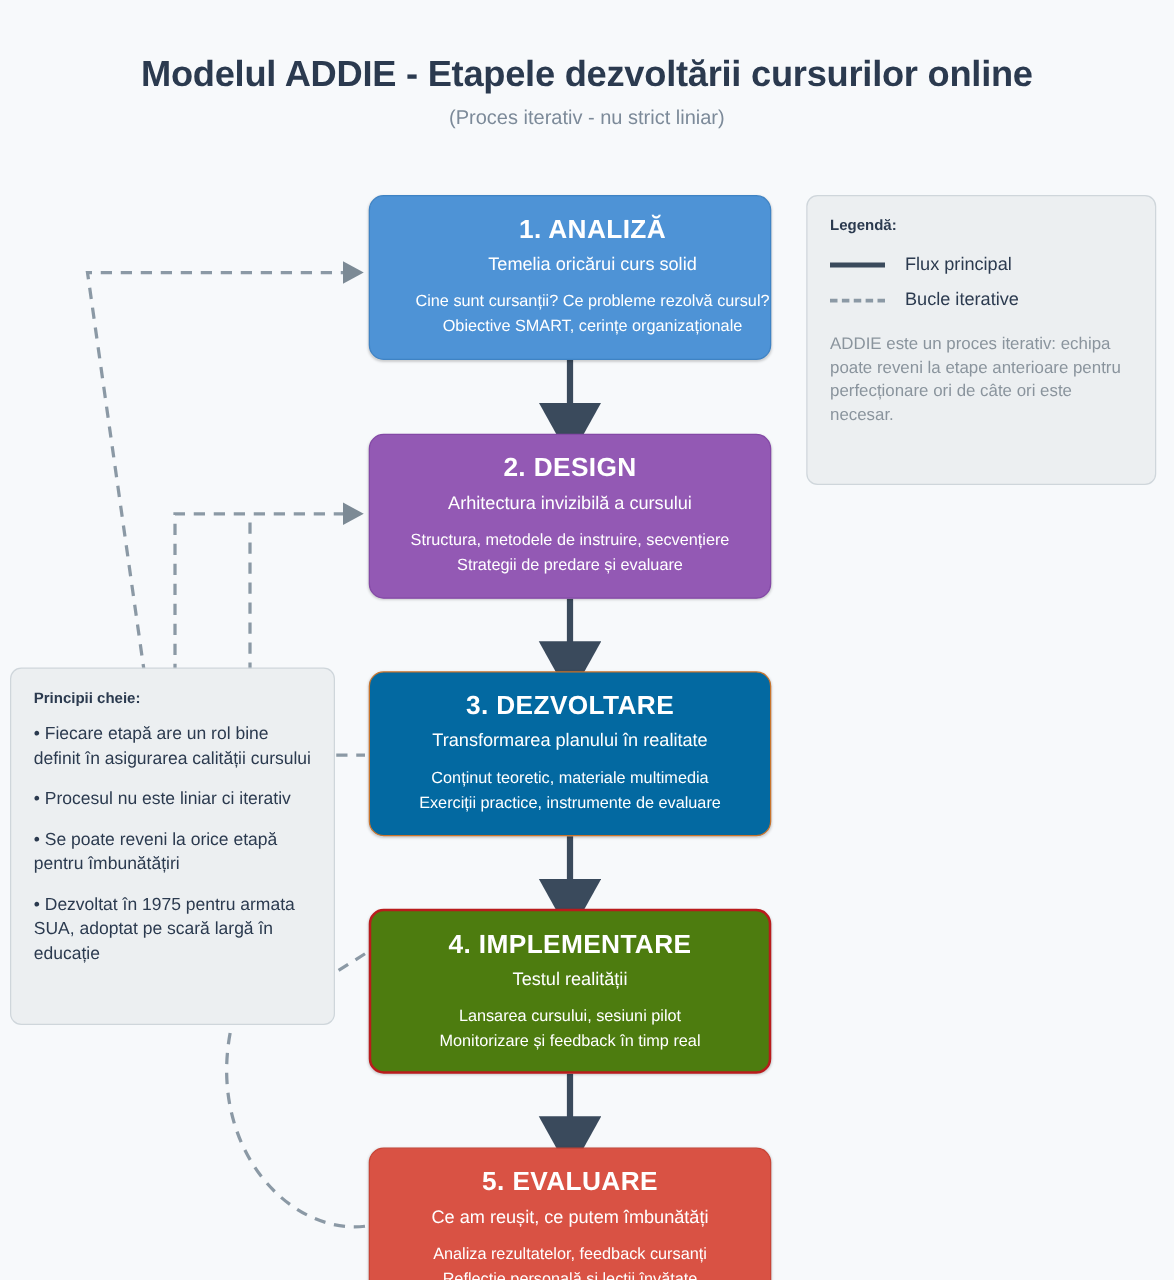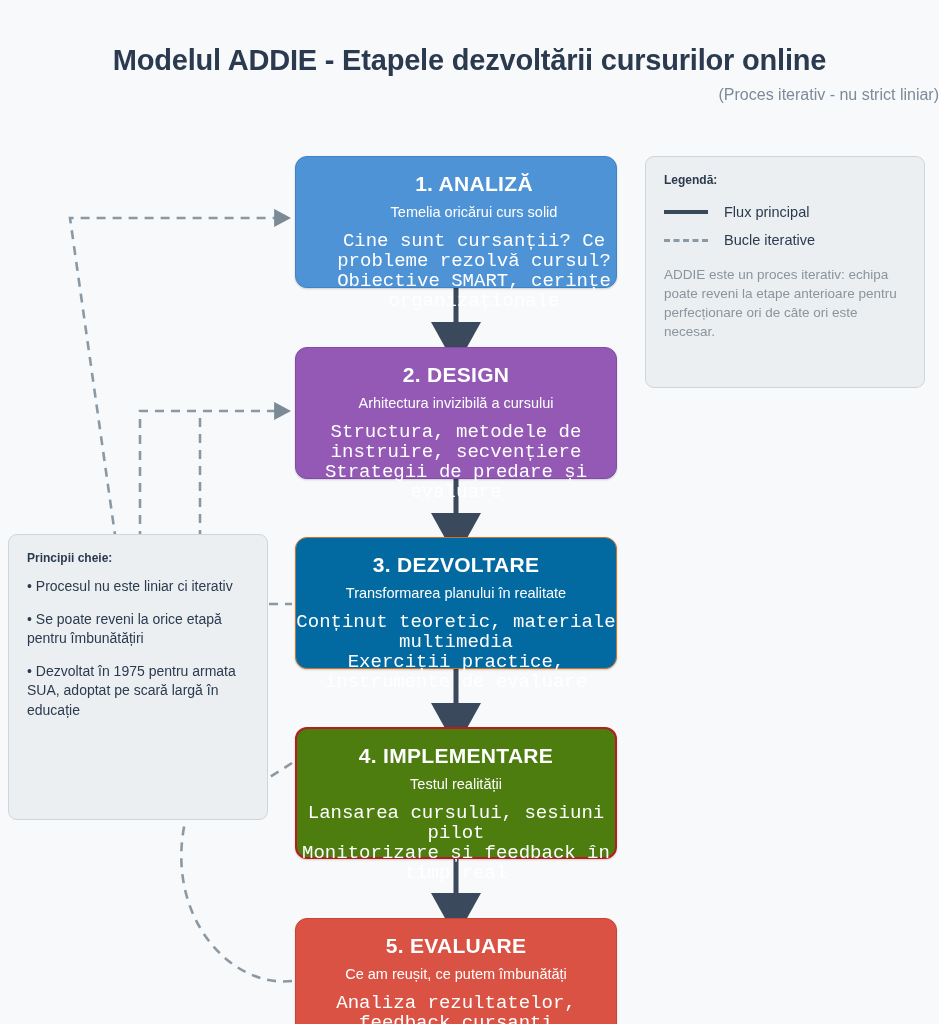--- a/index.html
+++ b/index.html
@@ -32,21 +32,21 @@
     text-align: center;
     font-size: 29px;
     font-weight: bold;
     color: #2b3a4f;
     letter-spacing: -0.2px;
   }
   #page-subtitle {
     position: absolute;
     left: 0; top: 50px;
     width: 939px;
-    text-align: right;
+    text-align: center;
     font-size: 16px;
     color: #7c8a99;
   }
 
   
   .stage {
     position: absolute;
     left: 295px;
     width: 322px;
     height: 132px;
@@ -61,24 +61,23 @@
     font-weight: bold;
     letter-spacing: 0.3px;
     line-height: 28px;
   }
   .stage .stage-tagline {
     font-size: 14.5px;
     line-height: 25px;
     margin-top: 2px;
   }
   .stage .stage-detail {
-    font-size: 19px;
+    font-size: 13px;
     line-height: 20px;
     margin-top: 6px;
-    font-family: Liberation Mono, monospace;
   }
 
   #stage-1 { top: 120px; background: #4e93d6; border: 1px solid #3f83c4; padding-left: 36px; }
   #stage-2 { top: 311px; background: #9359b4; border: 1px solid #8449a6; }
   #stage-3 { top: 501px; background: #0369a1; border: 1px solid #c9742c; }
   #stage-4 { top: 691px; background: #4d7c0f; border: 2px solid #b91c1c; }
   #stage-5 { top: 882px; background: #d95244; border: 1px solid #c84436; }
 
   
   .panel {
@@ -232,18 +231,19 @@
         <span class="swatch-dashed"></span>
       </span>
       <span class="legend-label">Bucle iterative</span>
     </div>
 
     <div id="legend-note">ADDIE este un proces iterativ: echipa poate reveni la etape anterioare pentru perfecționare ori de câte ori este necesar.</div>
   </div>
 
   <div class="panel" id="principles-panel">
     <div class="panel-heading">Principii cheie:</div>
+    <div class="principle-item">• Fiecare etapă are un rol bine definit în asigurarea calității cursului</div>
     <div class="principle-item">• Procesul nu este liniar ci iterativ</div>
     <div class="principle-item">• Se poate reveni la orice etapă pentru îmbunătățiri</div>
     <div class="principle-item">• Dezvoltat în 1975 pentru armata SUA, adoptat pe scară largă în educație</div>
   </div>
 
 </div>
 
 </body></html>

